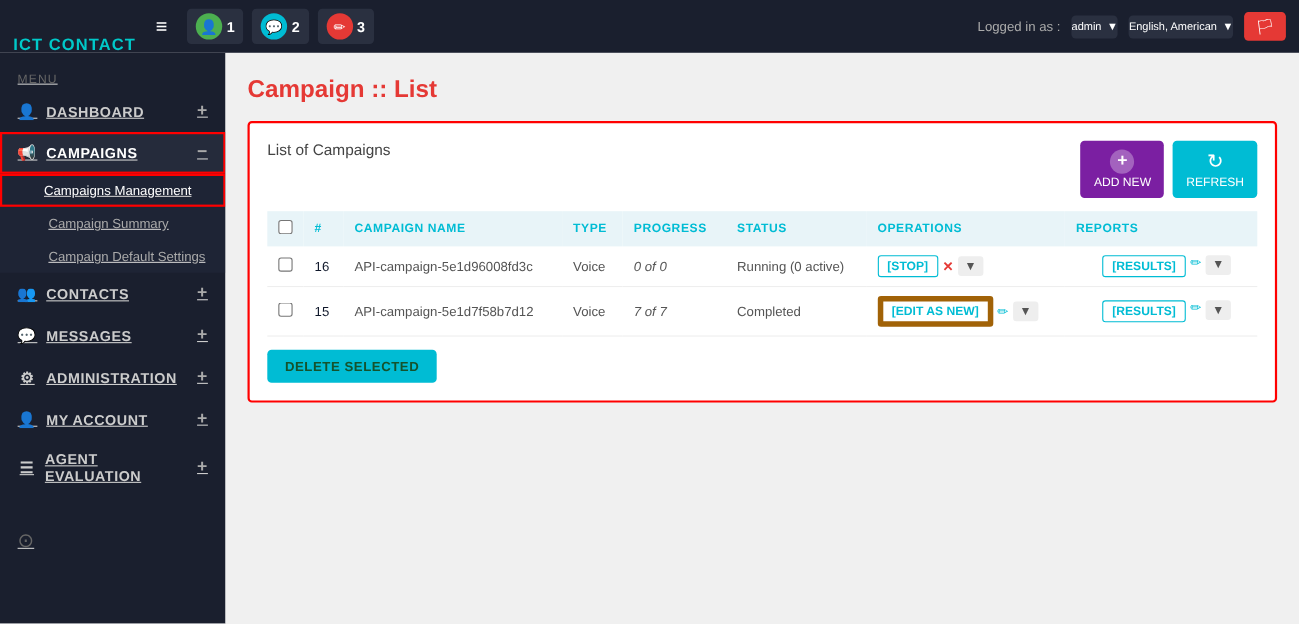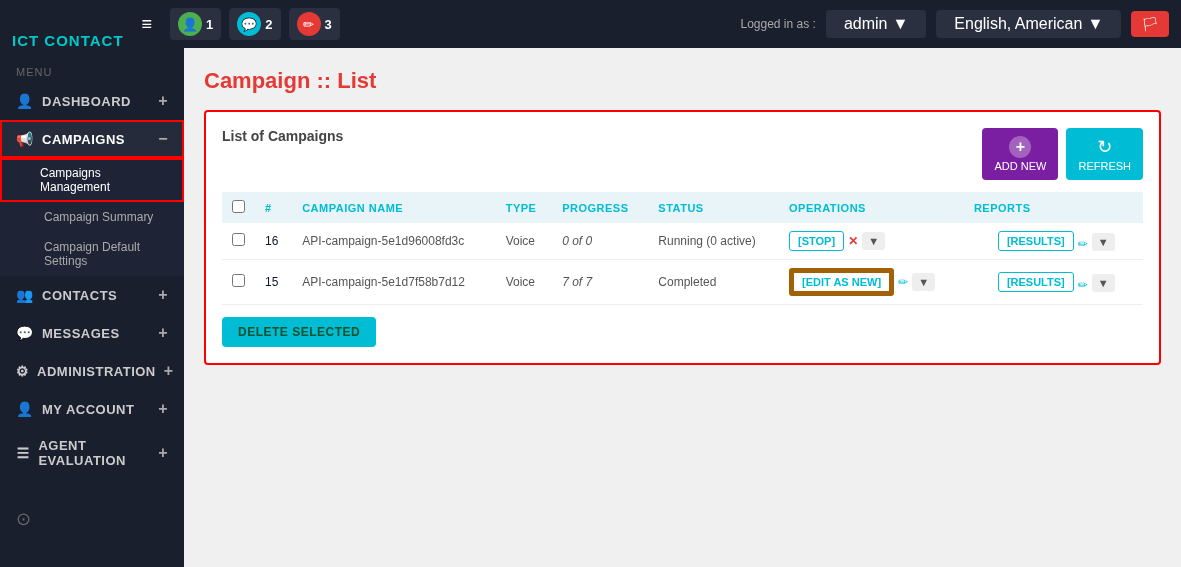--- a/index.html
+++ b/index.html
@@ -57,22 +57,22 @@
       display: flex;
       align-items: center;
       gap: 10px;
     }
     .logged-in-label { color: #aaa; font-size: 12px; }
     .user-dropdown, .lang-dropdown {
       background: #2a3040;
       color: #fff;
       border: none;
       border-radius: 4px;
-      padding: 5px 18px;
-      font-size: 16px;
+      padding: 5px 0;
+      font-size: 10px;
       cursor: pointer;
       display: flex;
       align-items: center;
       gap: 5px;
     }
     .flag-btn {
       background: #e53935;
       color: #fff;
       border: none;
       border-radius: 4px;
@@ -83,26 +83,27 @@
 
     
     .main-layout {
       display: flex;
       flex: 1;
       overflow: hidden;
     }
 
     
     .sidebar {
-      width: 184px;
+      width: 205px;
       background: #1a1f2e;
       color: #ccc;
       flex-shrink: 0;
       overflow-y: auto;
       padding-top: 10px;
+      text-decoration: underline;
     }
     .sidebar-menu-label {
       font-size: 11px;
       color: #666;
       padding: 8px 16px 4px;
       letter-spacing: 1px;
     }
     .sidebar-item {
       display: flex;
       align-items: center;
@@ -187,21 +188,21 @@
     }
     .campaign-box-header {
       display: flex;
       justify-content: space-between;
       align-items: flex-start;
       margin-bottom: 12px;
     }
     .list-title {
       font-size: 14px;
       color: #444;
-      font-weight: bold;
+      font-weight: normal;
     }
     .top-actions {
       display: flex;
       gap: 8px;
     }
     .btn-add-new {
       background: #7b1fa2;
       color: #fff;
       border: none;
       border-radius: 4px;
@@ -316,21 +317,21 @@
       background: #eee;
       border: none;
       border-radius: 3px;
       padding: 3px 6px;
       cursor: pointer;
       font-size: 11px;
       color: #555;
     }
     .results-cell {
       display: flex;
-      align-items: flex-end;
+      align-items: flex-start;
       gap: 4px;
       padding-left: 24px;
     }
     .btn-results {
       background: transparent;
       border: 1px solid #00bcd4;
       color: #00bcd4;
       padding: 3px 8px;
       border-radius: 3px;
       cursor: pointer;

